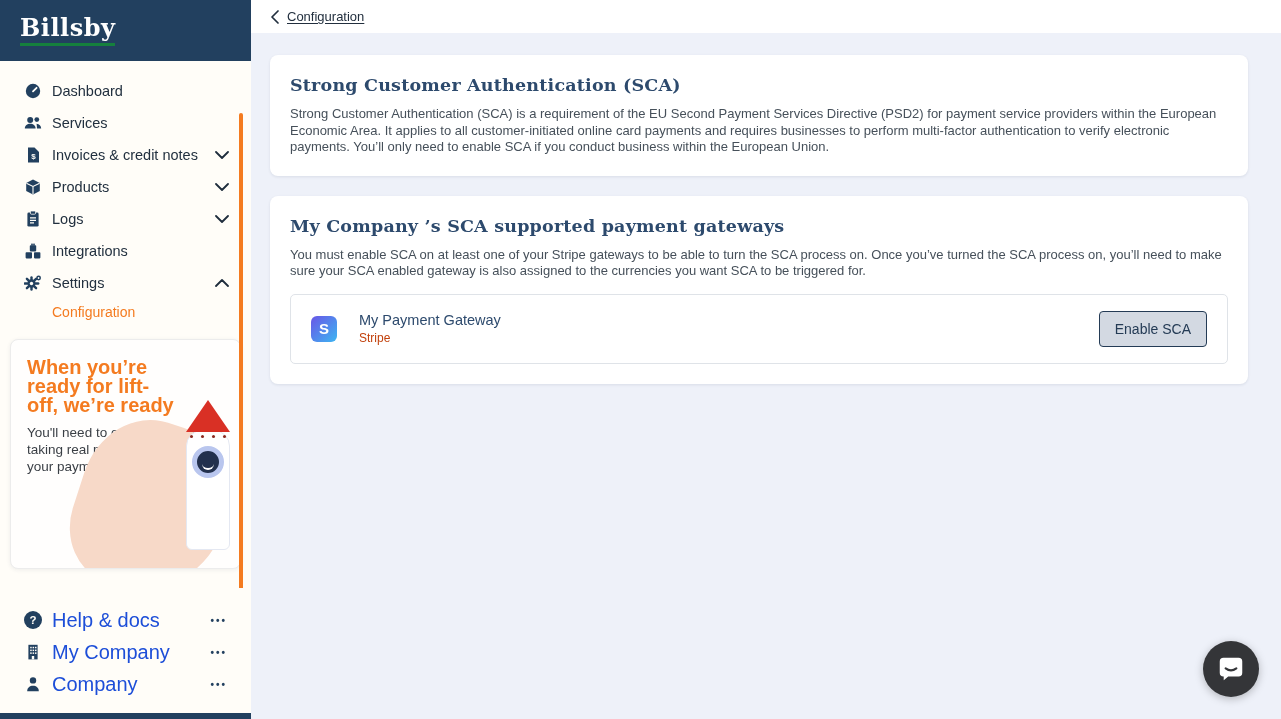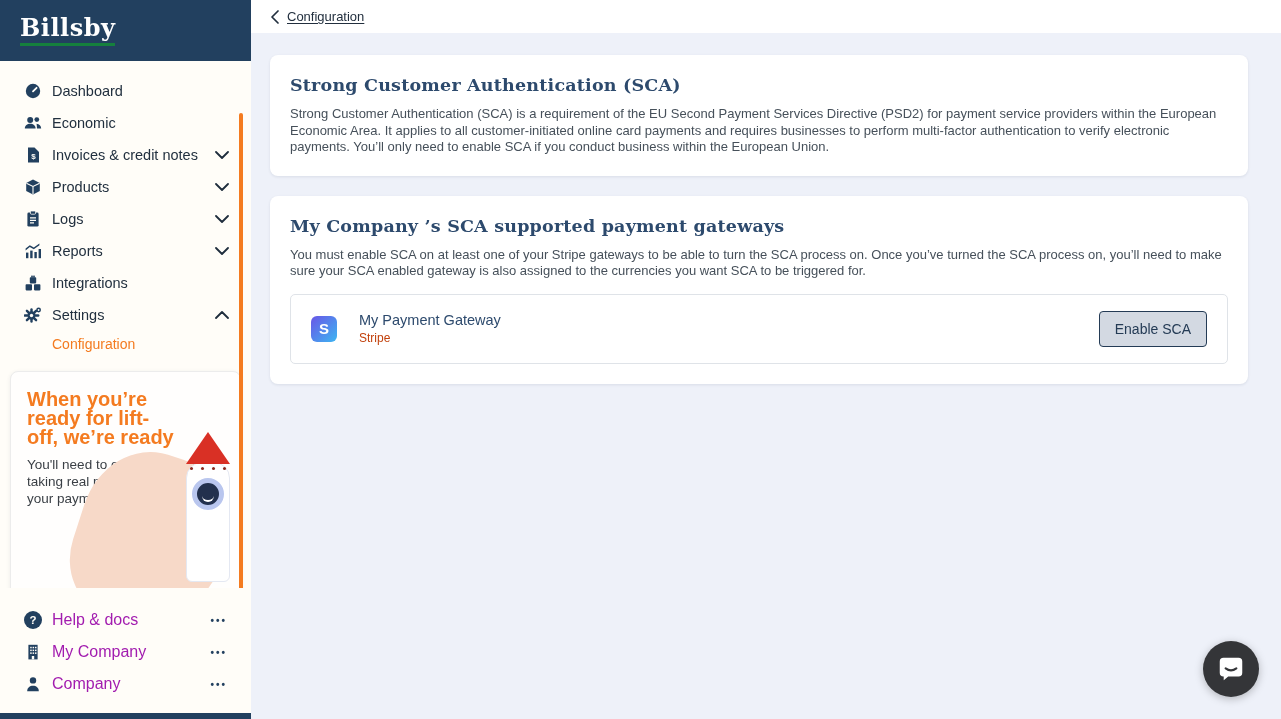--- a/index.html
+++ b/index.html
@@ -29,21 +29,21 @@
   .promo-blob { position:absolute; left:-58px; top:40px; width:150px; height:170px; background:#f7d9c8; border-radius:48% 52% 60% 40%; transform:rotate(18deg); }
   .rocket-body { position:absolute; right:10px; top:48px; width:44px; height:120px; background:#ffffff; border:1px solid #e4e8f2; border-radius:16px 16px 6px 6px; }
   .rocket-nose { position:absolute; right:10px; top:18px; width:0; height:0; border-left:22px solid transparent; border-right:22px solid transparent; border-bottom:32px solid #d93025; }
   .rocket-dots { position:absolute; right:14px; top:53px; width:36px; display:flex; justify-content:space-between; }
   .rocket-dots i { width:3px; height:3px; background:#8a2a20; border-radius:50%; }
   .rocket-window { position:absolute; right:16px; top:64px; width:32px; height:32px; border-radius:50%; background:#22304d; border:5px solid #b9c6ee; }
   .rocket-smile { position:absolute; right:26px; top:82px; width:12px; height:6px; border-bottom:2px solid #ffffff; border-radius:0 0 10px 10px; }
 
   .sidebar-footer { flex:1; padding-top:16px; }
   .footer-item { display:flex; align-items:center; height:32px; padding:0 24px; cursor:pointer; }
-  .footer-label { font-size:16px; color:#a21caf; margin-left:10px; }
+  .footer-label { font-size:20px; color:#1d4ed8; margin-left:10px; }
   .footer-dots { margin-left:auto; color:#22405f; font-size:10px; letter-spacing:2px; font-weight:bold; }
   .help-circle { width:18px; height:18px; background:#22405f; color:#fffdf8; border-radius:50%; font-size:11.5px; font-weight:bold; display:flex; align-items:center; justify-content:center; flex:0 0 18px; }
   .bottom-strip { height:6px; background:#22405f; flex:0 0 6px; }
 
   
   .main { flex:1; display:flex; flex-direction:column; height:719px; }
   .topbar { height:33px; background:#ffffff; display:flex; align-items:center; padding-left:19px; flex:0 0 33px; }
   .back-chevron { display:flex; align-items:center; margin-right:8px; cursor:pointer; }
   .breadcrumb-link { font-size:13px; color:#222f3e; text-decoration:underline; text-underline-offset:2px; cursor:pointer; }
 
@@ -86,21 +86,21 @@
 
       <div class="nav-item">
         <span class="nav-icon">
           <svg width="18" height="18" viewBox="0 0 18 18" fill="#22405f">
               <circle cx="6.2" cy="6" r="3"></circle>
               <path d="M.8 14.6c0-3 2.4-4.9 5.4-4.9s5.4 1.9 5.4 4.9z"></path>
               <circle cx="12.8" cy="5.6" r="2.4"></circle>
               <path d="M12.6 9.7c2.6.3 4.6 2 4.6 4.9h-4.2z"></path>
             </svg>
         </span>
-        <span class="nav-label">Economic</span>
+        <span class="nav-label">Services</span>
       </div>
 
 
       <div class="nav-item">
         <span class="nav-icon">
           <svg width="18" height="18" viewBox="0 0 18 18">
               <path d="M4 1.5h6.5L15 6v10.5H4z" fill="#22405f"></path>
               <text x="9.5" y="13.2" text-anchor="middle" font-size="8" font-weight="bold" fill="#fffdf8" font-family="Liberation Sans, sans-serif">$</text>
             </svg>
         </span>
@@ -136,37 +136,20 @@
             </svg>
         </span>
         <span class="nav-label">Logs</span>
         <span class="nav-chevron">
           <svg width="14" height="8" viewBox="0 0 14 8">
               <path d="M1 1l6 6 6-6" stroke="#1f2d3d" stroke-width="1.8" fill="none" stroke-linecap="round" stroke-linejoin="round"></path>
             </svg>
         </span>
       </div>
 
-      <div class="nav-item">
-        <span class="nav-icon">
-          <svg width="18" height="18" viewBox="0 0 18 18" fill="#22405f">
-              <path d="M1.6 6.6l4.2-3.4 4 2.2 5.6-4v1.8l-5.6 4-4-2.2-4.2 3.4z"></path>
-              <rect x="2" y="10.6" width="2.4" height="5.6"></rect>
-              <rect x="6.2" y="8.6" width="2.4" height="7.6"></rect>
-              <rect x="10.4" y="10" width="2.4" height="6.2"></rect>
-              <rect x="14.6" y="7" width="2.4" height="9.2"></rect>
-            </svg>
-        </span>
-        <span class="nav-label">Reports</span>
-        <span class="nav-chevron">
-          <svg width="14" height="8" viewBox="0 0 14 8">
-              <path d="M1 1l6 6 6-6" stroke="#1f2d3d" stroke-width="1.8" fill="none" stroke-linecap="round" stroke-linejoin="round"></path>
-            </svg>
-        </span>
-      </div>
 
       <div class="nav-item">
         <span class="nav-icon">
           <svg width="18" height="18" viewBox="0 0 18 18" fill="#22405f">
               <rect x="1.6" y="10.2" width="6.4" height="6.2" rx=".8"></rect>
               <rect x="10" y="10.2" width="6.4" height="6.2" rx=".8"></rect>
               <rect x="5.8" y="3.2" width="6.4" height="6.2" rx=".8"></rect>
               <rect x="7.2" y="1.6" width="1.6" height="2"></rect>
               <rect x="9.2" y="1.6" width="1.6" height="2"></rect>
             </svg>

